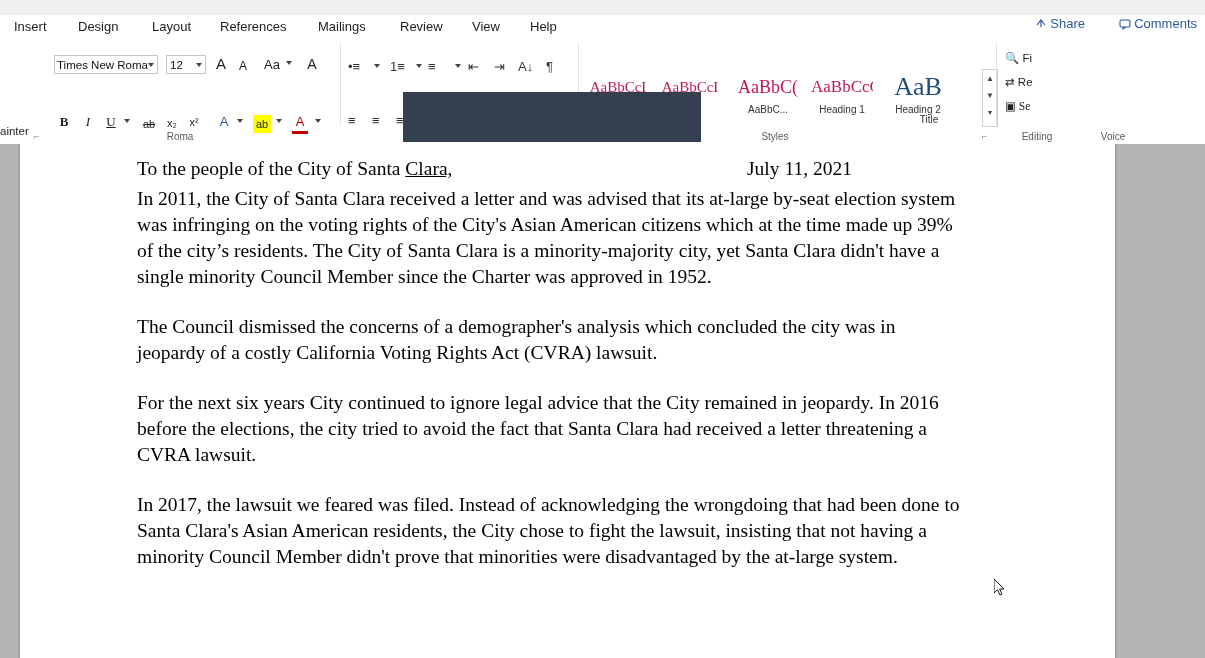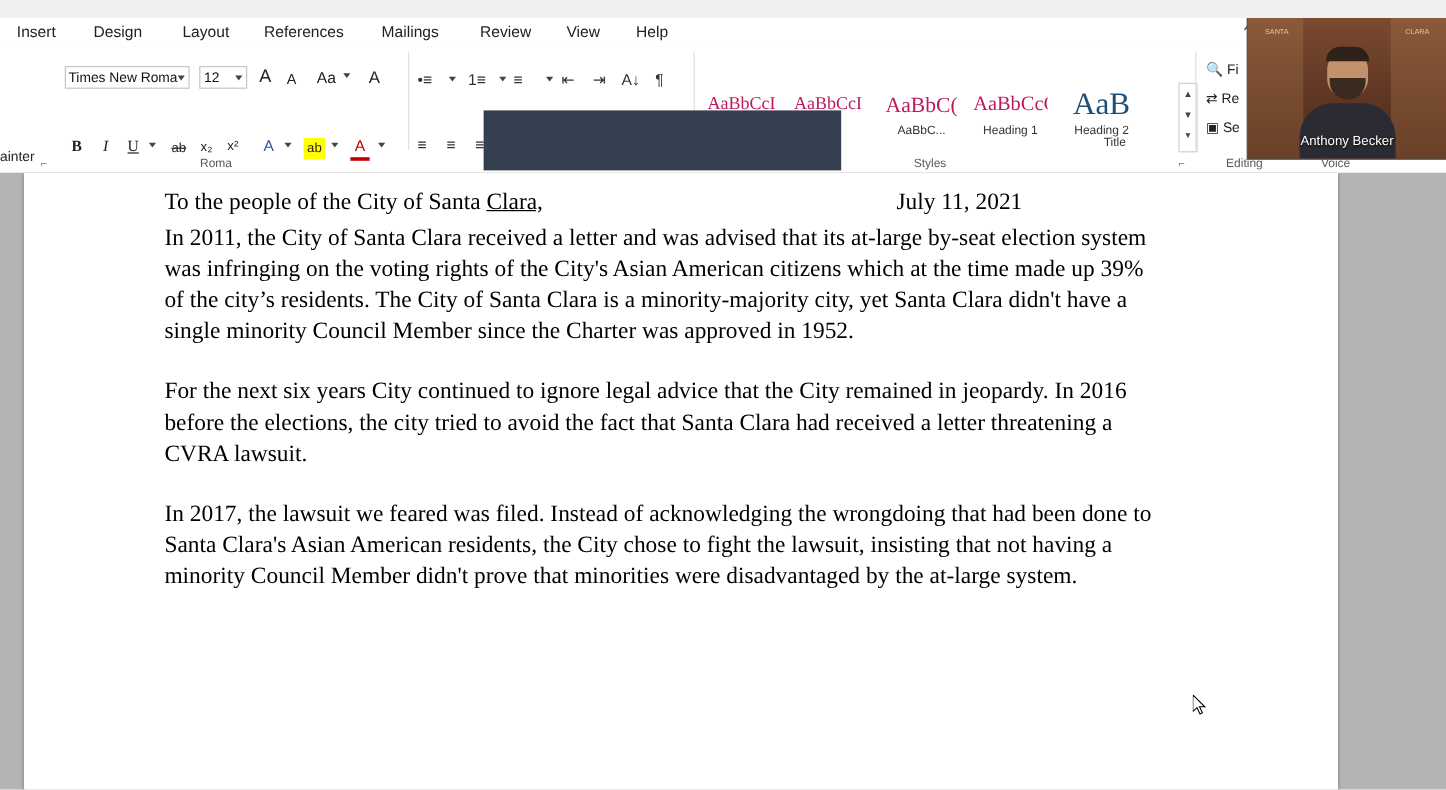--- a/index.html
+++ b/index.html
@@ -454,66 +454,51 @@
     <div class="group-sep" style="left:996px;"></div>
 
     <div class="edit-item" style="left:1005px; top:12px;">
       <span>🔍</span>
       <span>Fi</span>
     </div>
     <div class="edit-item" style="left:1005px; top:36px;">
       <span>⇄</span>
       <span>Re</span>
     </div>
-    <div class="edit-item" style="left:1005px; top:60px;">
+    <div class="edit-item" style="left:1005px; top:60px;font-family:Liberation Serif, serif;">
       <span>▣</span>
       <span>Se</span>
     </div>
     <div class="group-label" style="left:1010px; width:54px;">Editing</div>
     <div class="group-label" style="left:1086px; width:54px;">Voice</div>
   </div>
 
   <div class="doc-area">
     <div class="page">
       <div class="doc-text">
         <div class="doc-head">
           <div class="left">
             <span>To the people of the City of Santa </span><span class="underlined">Clara, </span>
           </div>
           <div class="right">July 11, 2021</div>
         </div>
         <p class="doc-p">In 2011, the City of Santa Clara received a letter and was advised that its at-large by-seat election system was infringing on the voting rights of the City's Asian American citizens which at the time made up 39% of the city’s residents. The City of Santa Clara is a minority-majority city, yet Santa Clara didn't have a single minority Council Member since the Charter was approved in 1952.</p>
+        <p class="doc-p">The Council dismissed the concerns of a demographer's analysis which concluded the city was in jeopardy of a costly California Voting Rights Act (CVRA) lawsuit.</p>
         <p class="doc-p">For the next six years City continued to ignore legal advice that the City remained in jeopardy. In 2016 before the elections, the city tried to avoid the fact that Santa Clara had received a letter threatening a CVRA lawsuit.</p>
         <p class="doc-p">In 2017, the lawsuit we feared was filed. Instead of acknowledging the wrongdoing that had been done to Santa Clara's Asian American residents, the City chose to fight the lawsuit, insisting that not having a minority Council Member didn't prove that minorities were disadvantaged by the at-large system.</p>
       </div>
     </div>
 
     <div class="bottom-strip">
       <div class="bottom-btn" style="left:860px; width:60px;"></div>
       <div class="bottom-btn" style="left:950px; width:56px;"></div>
       <div class="bottom-btn" style="left:1020px; width:56px;"></div>
     </div>
   </div>
 
   <div class="cursor">
     <svg viewBox="0 0 12 18" width="12" height="18">
       <polygon points="0,0 0,14 3.5,10.7 6,16 8,15 5.6,10 10,10" fill="#ffffff" stroke="#000000" stroke-width="0.9"></polygon>
     </svg>
   </div>
 
-  <div class="webcam">
-    <div class="cam-bg"></div>
-    <div class="cam-wall-left"></div>
-    <div class="cam-wall-right"></div>
-    <div class="cam-logo l">
-      <div>SANTA</div>
-    </div>
-    <div class="cam-logo r">
-      <div>CLARA</div>
-    </div>
-    <div class="cam-person-body"></div>
-    <div class="cam-head"></div>
-    <div class="cam-hair"></div>
-    <div class="cam-beard"></div>
-    <div class="cam-name">Anthony Becker</div>
-  </div>
 
 </div>
 
 </body></html>

